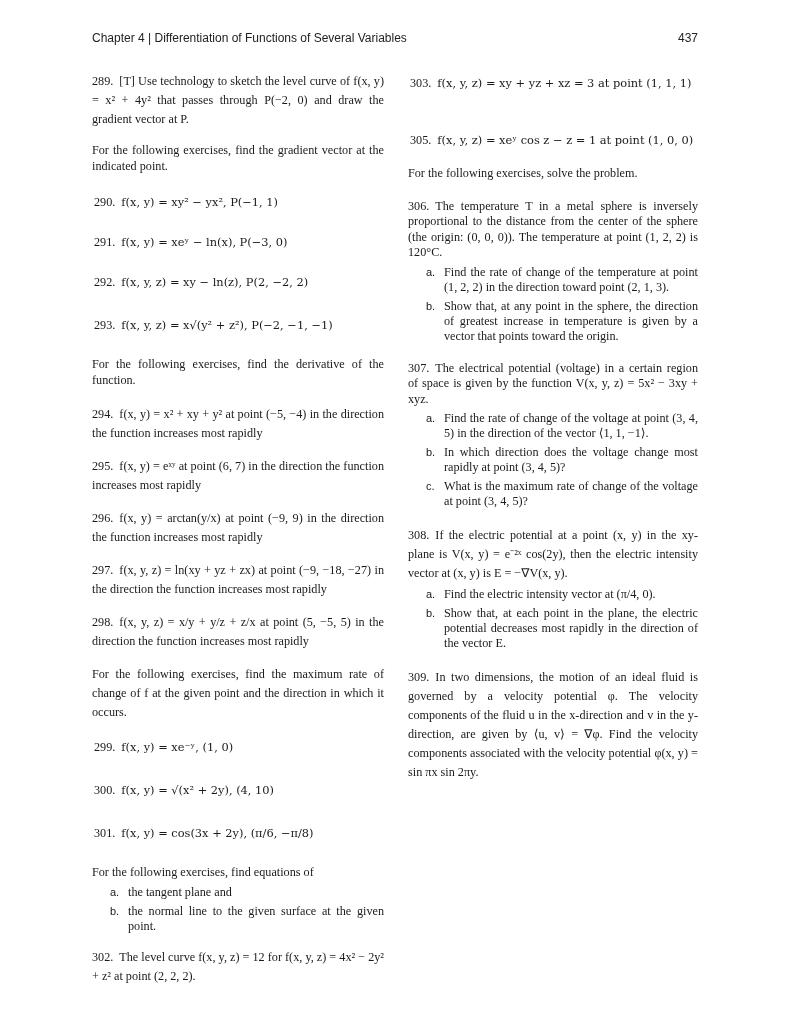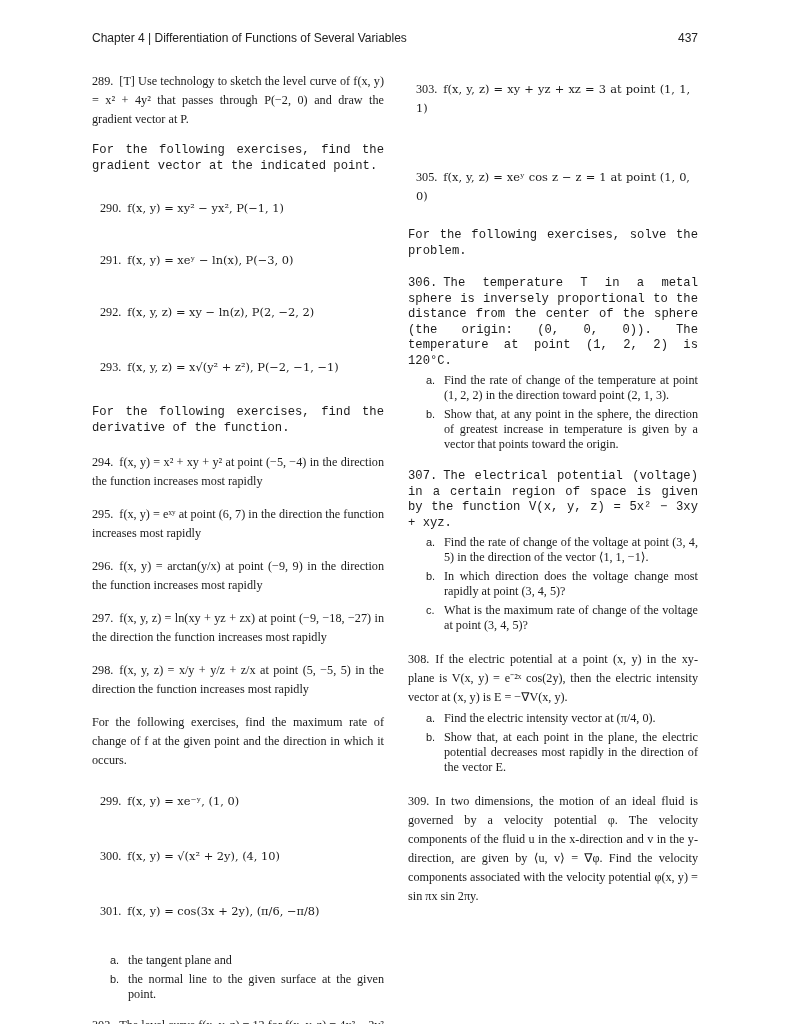--- a/index.html
+++ b/index.html
@@ -6,22 +6,22 @@
   body { width: 791px; height: 1024px; position: relative; overflow: hidden;
          font-family: "Liberation Serif", serif; color: #1a1a1a; font-size: 12.2px; }
   .header { position: absolute; top: 31px; left: 92px; right: 93px; height: 14px;
             font-family: "Liberation Sans", sans-serif; font-size: 12px; color: #222; }
   .header .chap { position: absolute; left: 0; top: 0; }
   .header .pnum { position: absolute; right: 0; top: 0; text-align: center; }
   .col { position: absolute; top: 72px; }
   .col.left { left: 92px; width: 292px; }
   .col.right { left: 408px; width: 290px; }
   .para { margin: 0; line-height: 19px; text-align: justify; font-family: Liberation Serif, serif; }
-  .intro { line-height: 15.5px; text-align: justify; margin: 0; font-family: Liberation Mono, monospace; }
-  .ex { margin: 8px; line-height: 19px; text-align: justify; }
+  .intro { line-height: 15.5px; text-align: justify; margin: 0; }
+  .ex { margin: 2px; line-height: 19px; text-align: justify; }
   .m { font-family: "DejaVu Serif", serif; font-size: 11.4px; }
   .gap-s { height: 14px; }
   .gap-m { height: 17px; }
   .gap-l { height: 20px; }
   .sub { display: flex; margin: 4px 0 0 18px; line-height: 15px; }
   .sub .lbl { width: 18px; flex: none; font-family: "Liberation Sans", sans-serif; font-size: 11px; }
   .sub .txt { flex: 1; text-align: justify; }
   .nm { margin-right: 6px; }
 </style>
 </head>
@@ -58,20 +58,21 @@
   <p class="para"><span class="nm">298.</span><span>f(x, y, z) = x/y + y/z + z/x at point (5, −5, 5) in the direction the function increases most rapidly</span></p>
   <div class="gap-s"></div>
   <p class="para">For the following exercises, find the maximum rate of change of f at the given point and the direction in which it occurs.</p>
   <div class="gap-s"></div>
   <p class="ex"><span class="nm">299.</span><span class="m">f(x, y) = xe⁻ʸ,  (1, 0)</span></p>
   <div class="gap-l"></div>
   <p class="ex"><span class="nm">300.</span><span class="m">f(x, y) = √(x² + 2y),  (4, 10)</span></p>
   <div class="gap-l"></div>
   <p class="ex"><span class="nm">301.</span><span class="m">f(x, y) = cos(3x + 2y), (π/6, −π/8)</span></p>
   <div class="gap-l"></div>
+  <p class="intro">For the following exercises, find equations of</p>
   <div class="sub">
     <span class="lbl">a.</span>
     <span class="txt">the tangent plane and</span>
   </div>
   <div class="sub">
     <span class="lbl">b.</span>
     <span class="txt">the normal line to the given surface at the given point.</span>
   </div>
   <div class="gap-s"></div>
   <p class="para"><span class="nm">302.</span><span>The level curve f(x, y, z) = 12 for f(x, y, z) = 4x² − 2y² + z² at point (2, 2, 2).</span></p>

